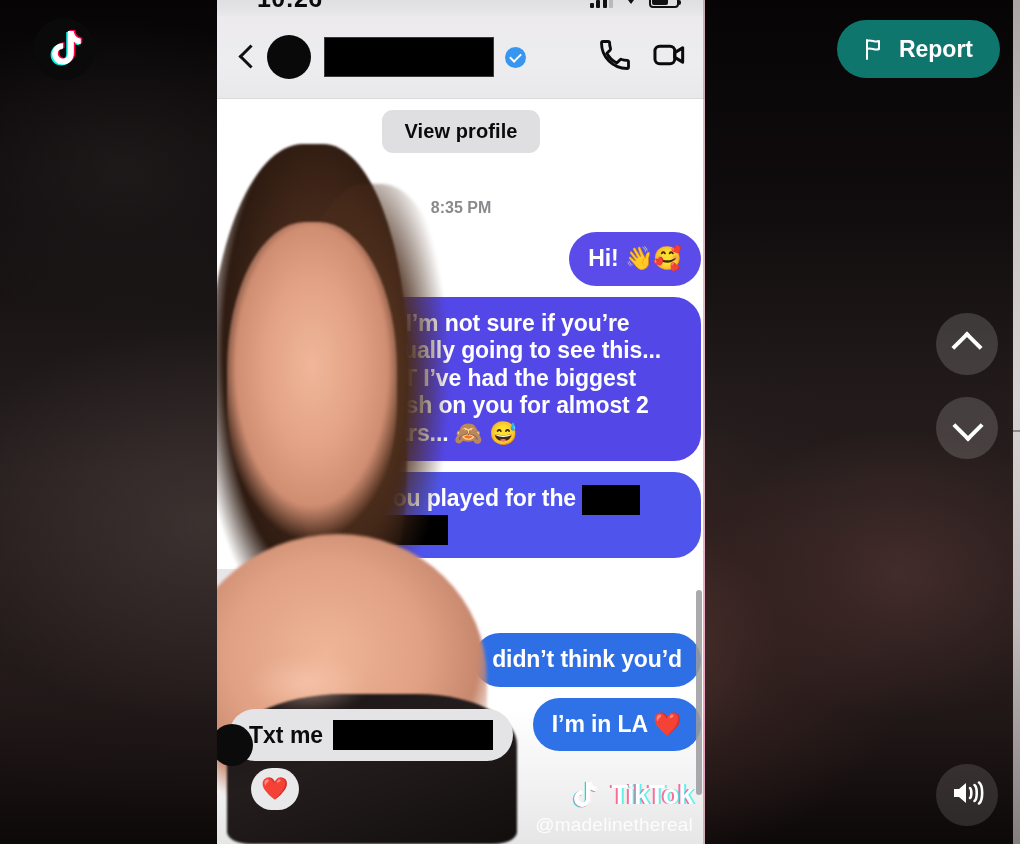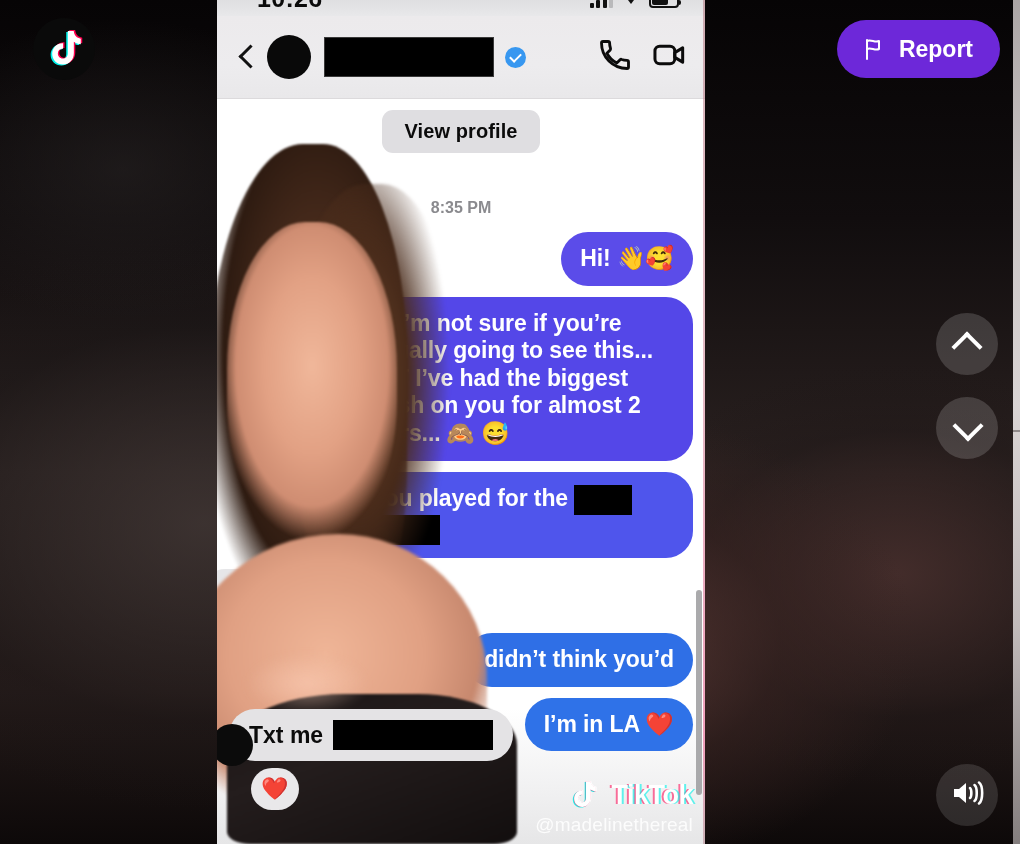--- a/index.html
+++ b/index.html
@@ -102,21 +102,21 @@
   }
 
   
   .ts {
     position:absolute; left:0; top:199px; width:488px; text-align:center;
     font-size:16px; font-weight:bold; color:#8a8a8e;
   }
 
   
   .msgs { position:absolute; left:0; top:232px; width:488px; }
-  .row { display:flex; padding:0 12px; margin-bottom:11px; }
+  .row { display:flex; padding:0 4px; margin-bottom:11px; }
   .row.out { justify-content:flex-end; }
   .row.in  { justify-content:flex-start; }
 
   .bubble {
     max-width:350px; color:#fff; font-size:23px; font-weight:bold;
     line-height:1.20; padding:13px 19px; border-radius:27px;
     letter-spacing:-.1px; position:relative;
   }
   .bubble.b1 { background:#5b4ce9; }
   .bubble.b2 { background:#5447e8; }
@@ -212,21 +212,21 @@
   
   .tt-logo-circle {
     position:absolute; left:33px; top:18px; width:62px; height:62px;
     border-radius:50%; background:#0a0a0a;
     display:flex; align-items:center; justify-content:center;
   }
 
   
   .report-pill {
     position:absolute; right:20px; top:20px; height:58px;
-    background:#6d28d9; border-radius:30px;
+    background:#0f766e; border-radius:30px;
     display:flex; align-items:center; gap:13px; padding:0 27px;
   }
   .report-label { color:#fff; font-size:23px; font-weight:bold; }
   .flag-icon { width:22px; height:24px; }
 
   
   .nav-btn {
     position:absolute; right:22px; width:62px; height:62px; border-radius:50%;
     background:rgba(255,255,255,.16);
     display:flex; align-items:center; justify-content:center;

